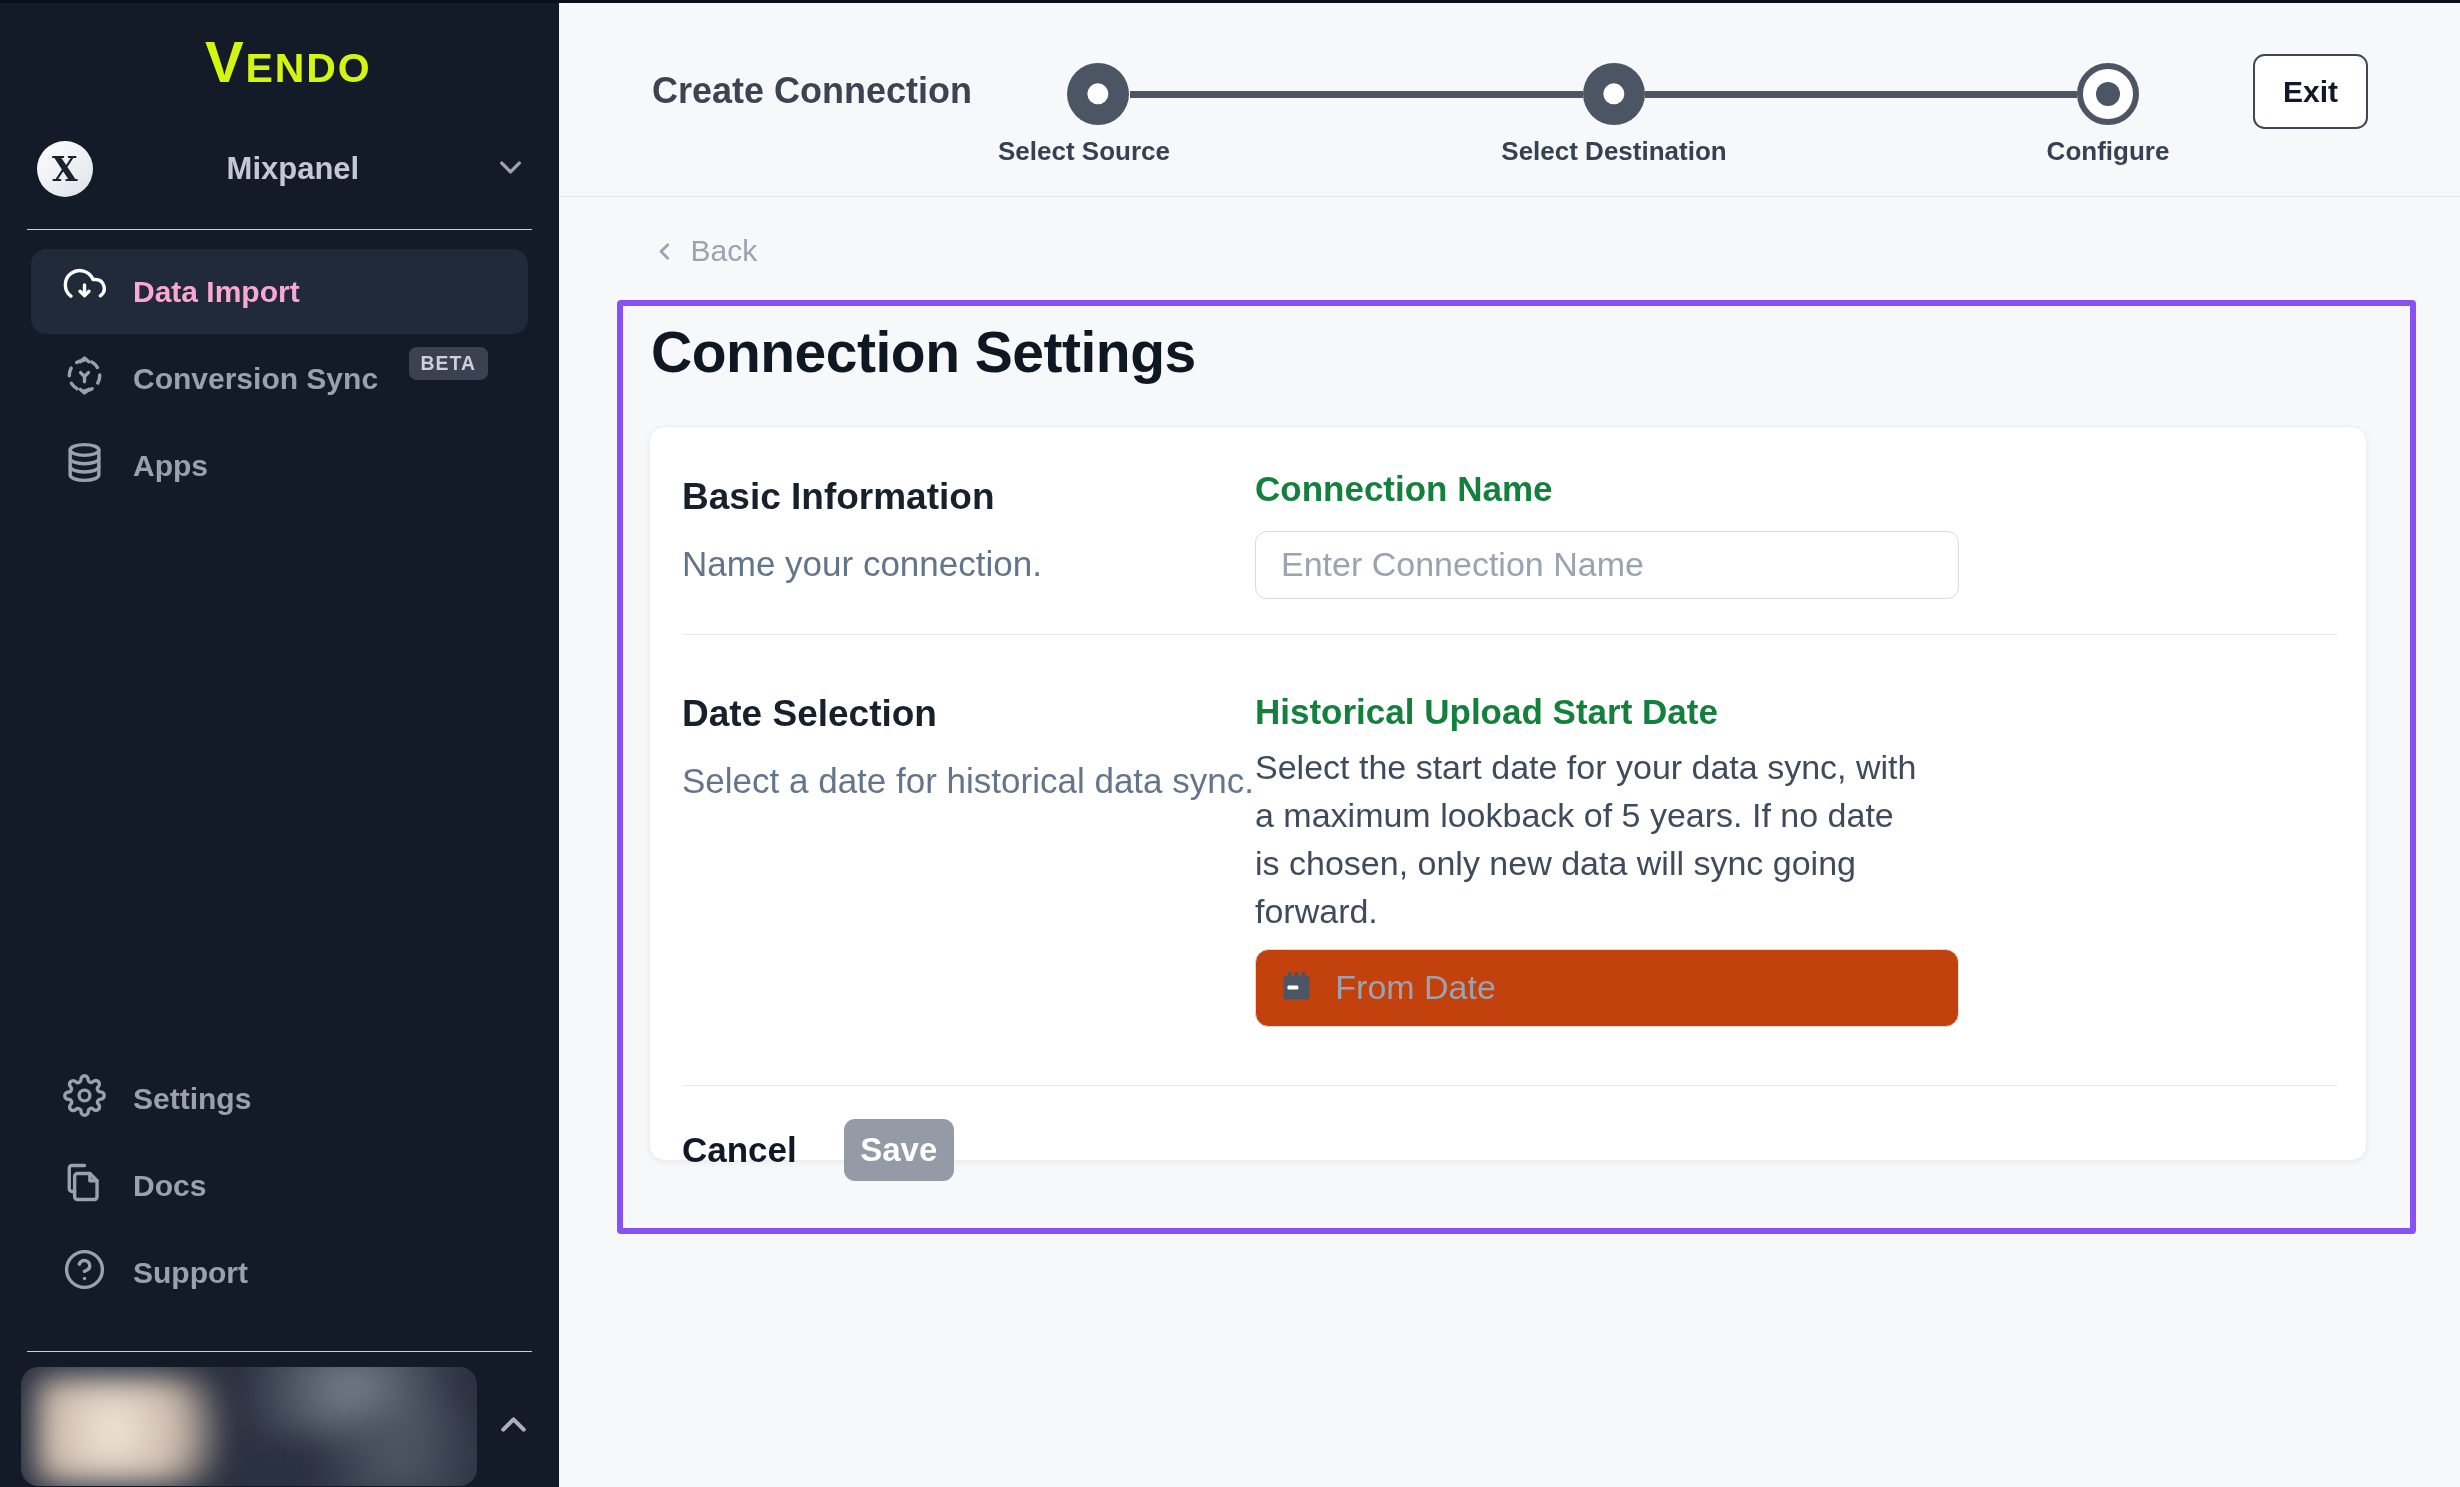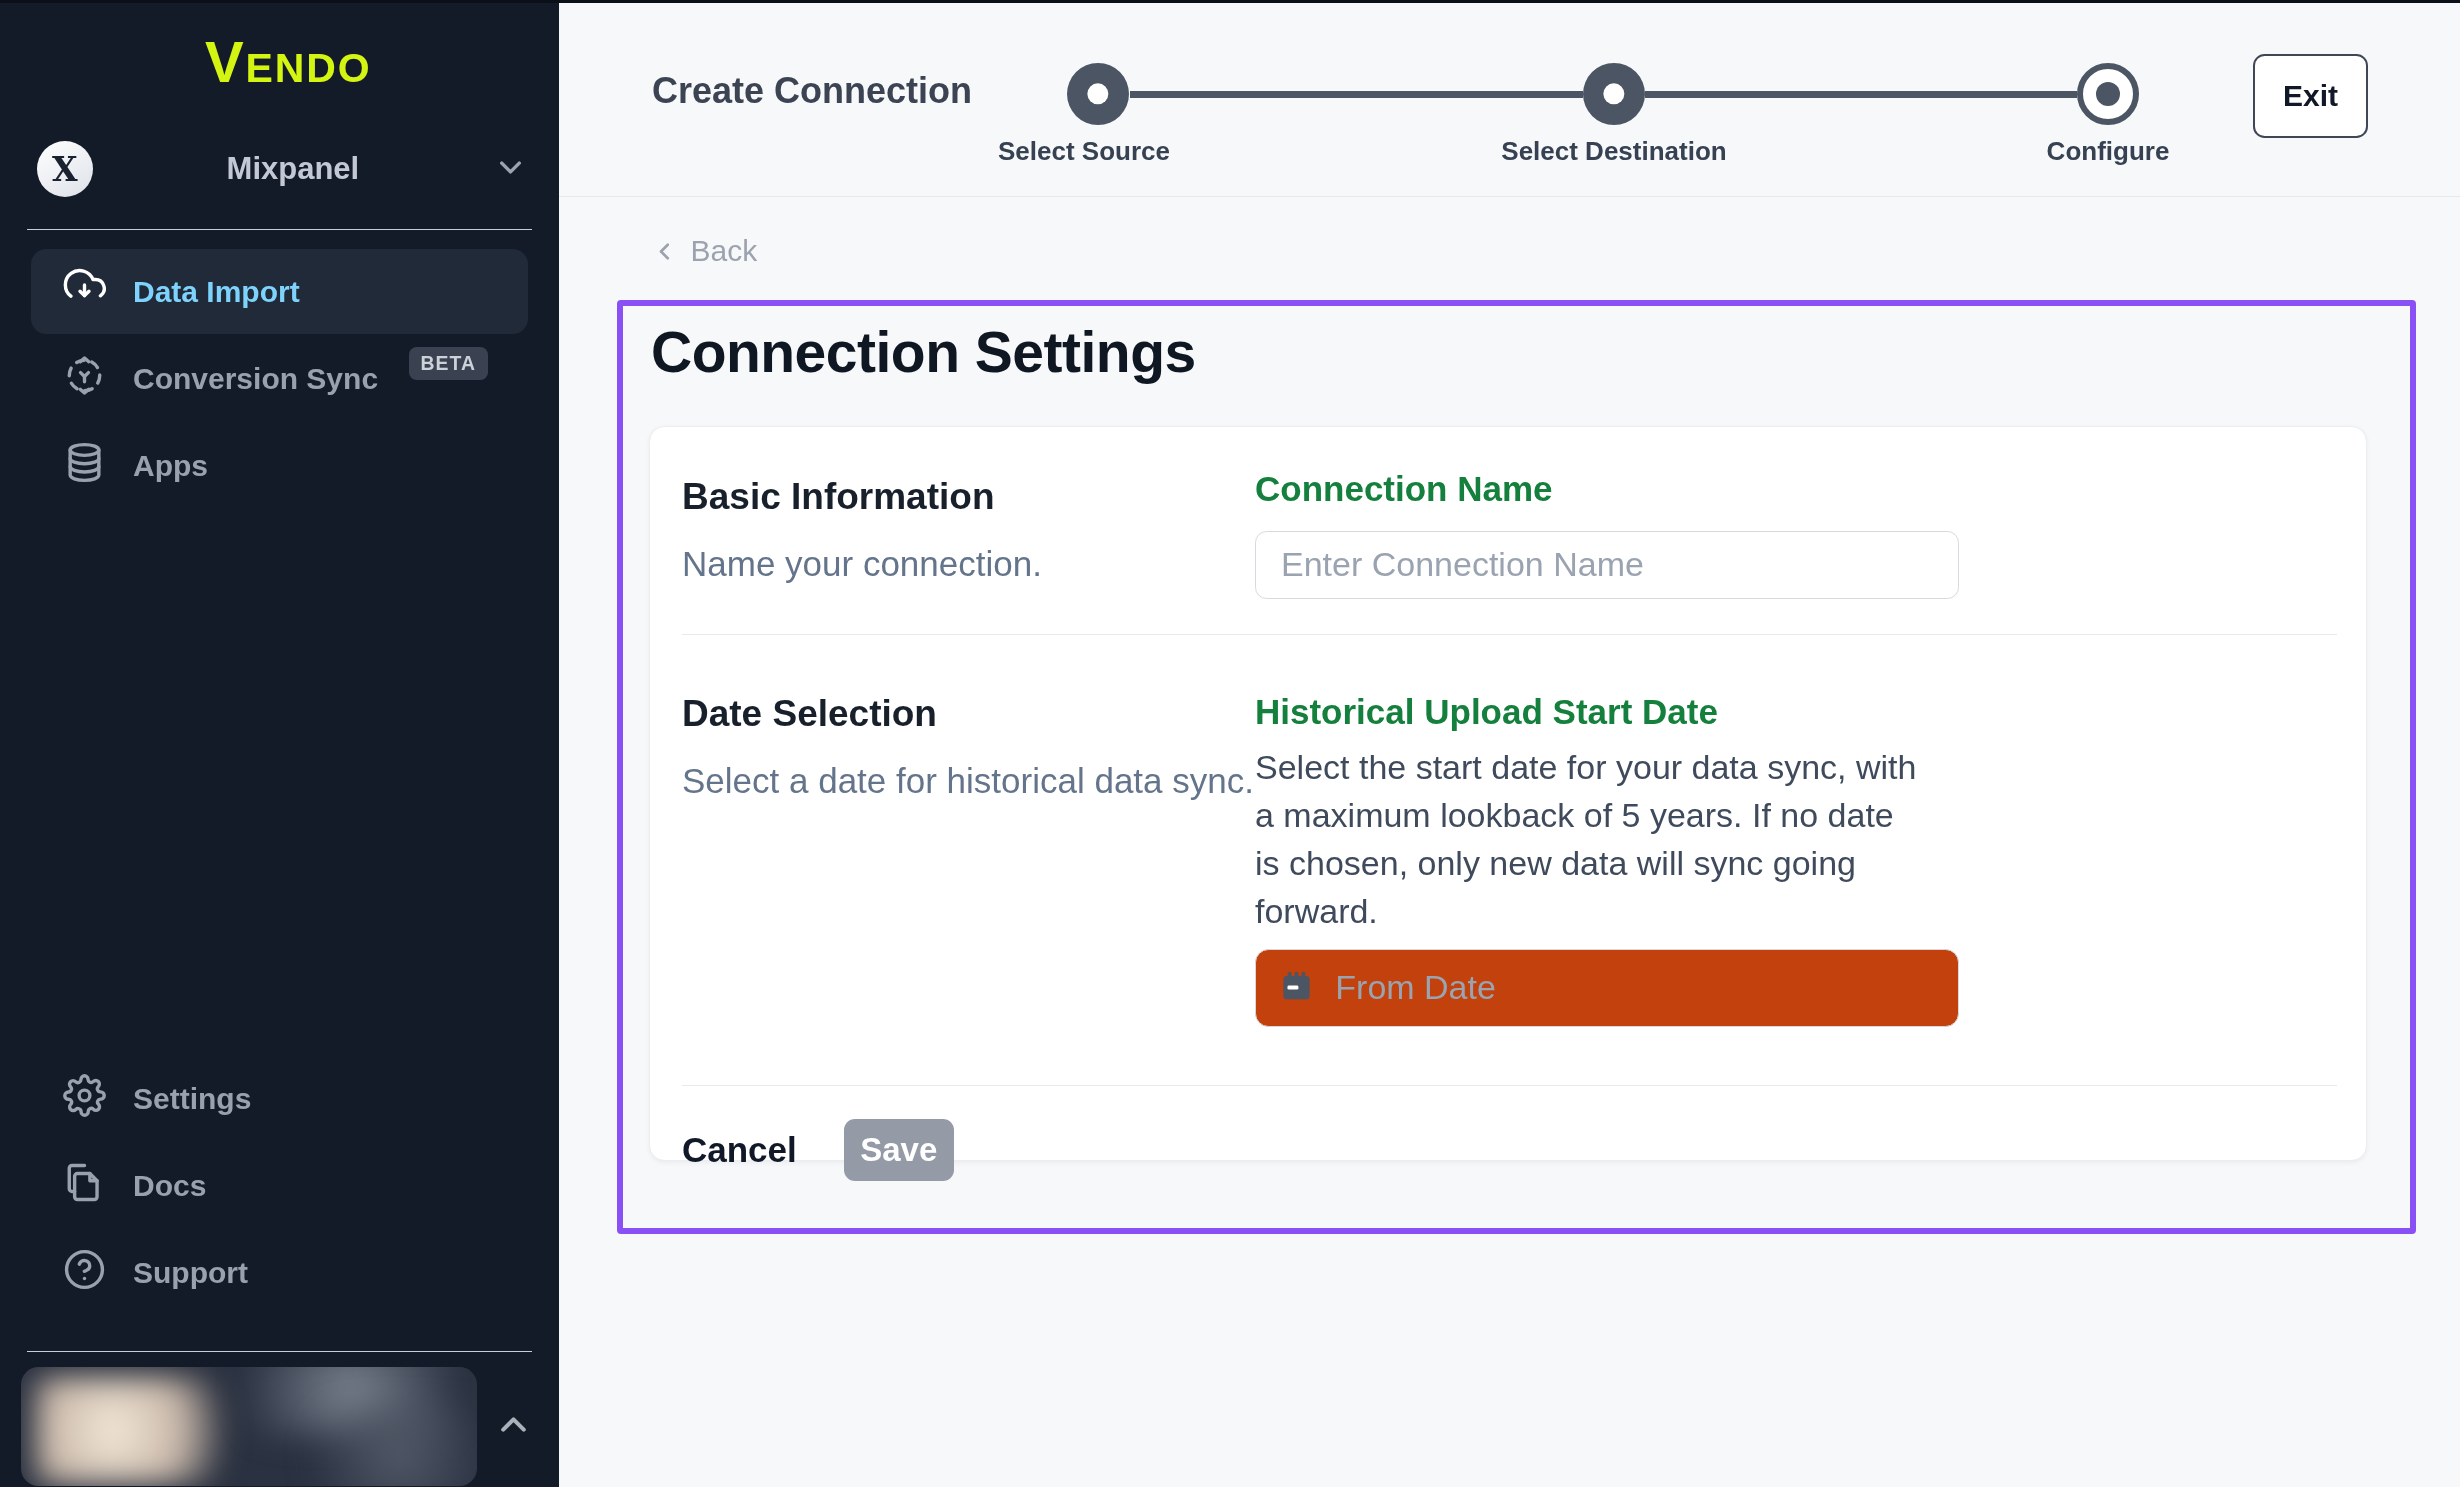--- a/index.html
+++ b/index.html
@@ -49,21 +49,21 @@
     margin:29px -3.9px 0 -3.9px;
   }
   .nav { margin-top:19.4px; display:flex; flex-direction:column; gap:1.9px; }
   .nav-item {
     height:85px; border-radius:15.5px;
     display:flex; align-items:center; gap:27px;
     padding:0 32px; cursor:pointer;
     color:#98a1ad; font-size:30px; font-weight:600;
   }
   .nav-item svg { flex:none; }
-  .nav-item.active { background:#212a39; color:#7dd3fc; }
+  .nav-item.active { background:#212a39; color:#f9a8d4; }
   .beta-badge {
     background:#3a4251; color:#cdd2da;
     font-size:19.4px; font-weight:700; letter-spacing:1px;
     border-radius:7.8px; padding:4.9px 11.6px;
     position:relative; top:-15.5px; margin-left:3.9px;
   }
   .sidebar .spacer { flex:1; }
   .bottom-divider {
     border:none; border-top:1.9px solid rgba(233,237,242,0.85);
     margin:35px -3.9px 0 -3.9px;
@@ -117,21 +117,21 @@
     position:absolute; left:50%; top:50%; transform:translate(-50%,-50%);
     width:24px; height:24px; border-radius:50%; background:#4b5563;
   }
   .step-line { position:absolute; top:91px; height:6.8px; background:#4b5563; }
   .step-label {
     position:absolute; top:136px; width:330px; text-align:center;
     font-size:26px; font-weight:600; color:#364152;
   }
   .exit-btn {
     position:absolute; left:1694px; top:54px;
-    width:115px; height:84px;
+    width:115px; height:75px;
     background:#ffffff; border:2.9px solid #3f4756; border-radius:11.6px;
     font-family:"Liberation Sans", sans-serif;
     font-size:30px; font-weight:600; color:#111827;
     cursor:pointer;
   }
 
   .back-link {
     margin:37px 0 0 93px;
     display:inline-flex; align-items:center; gap:11.6px;
     color:#9ca3af; font-size:30px; font-weight:500;

